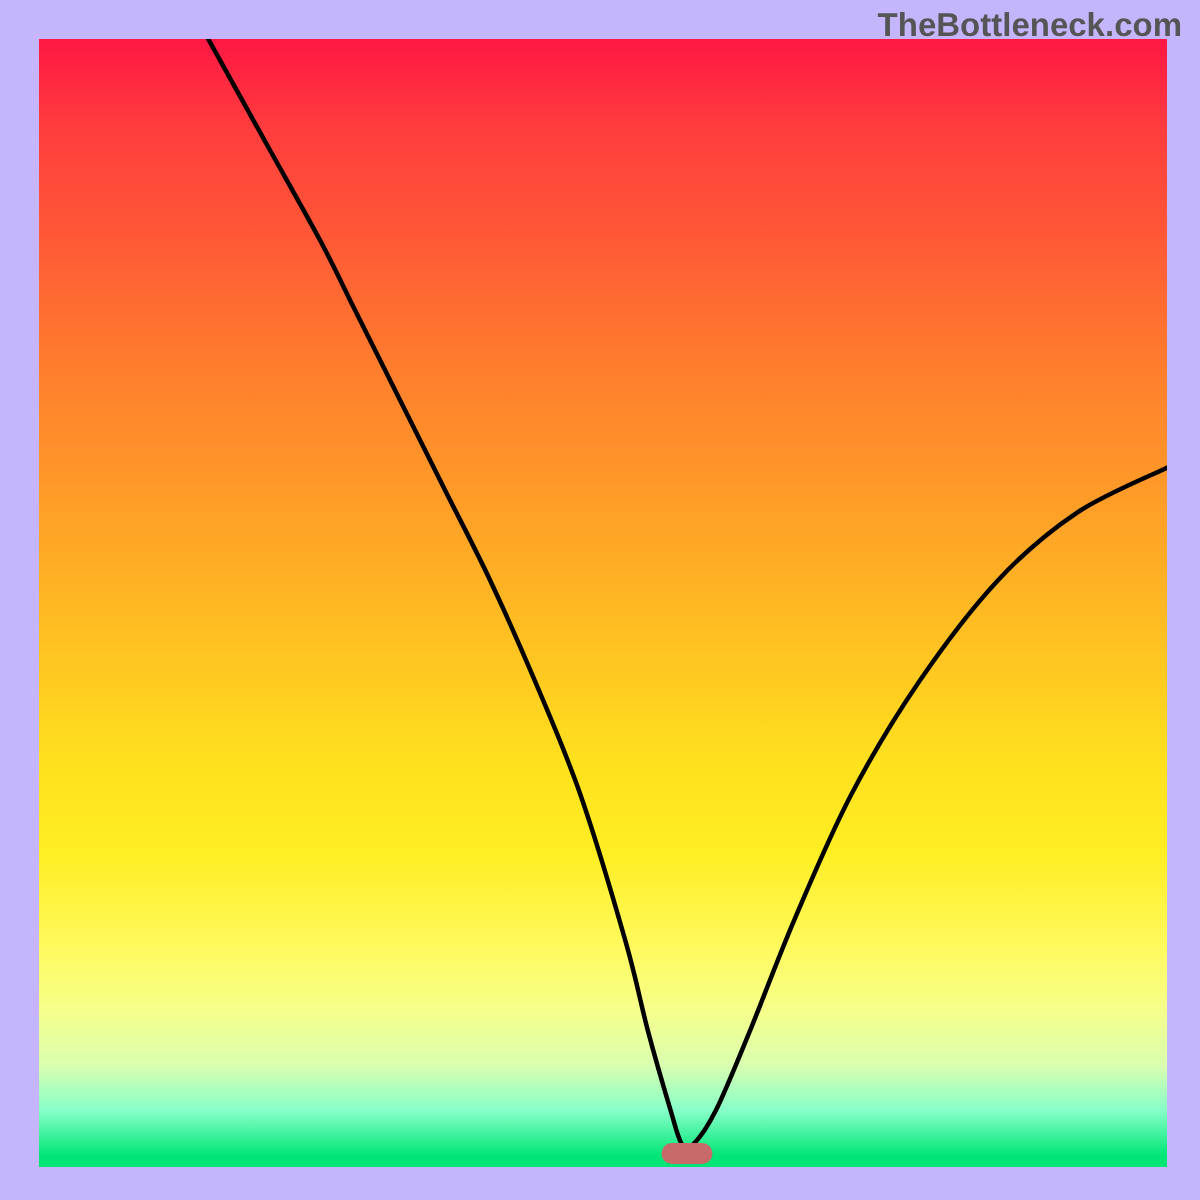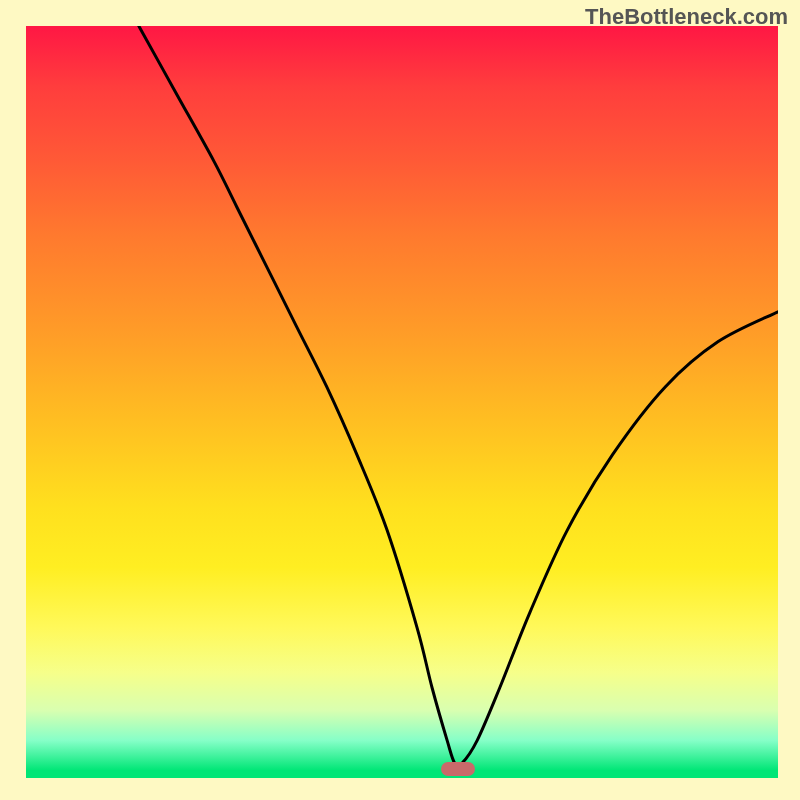--- a/index.html
+++ b/index.html
@@ -8,21 +8,21 @@
     width: 800px;
     height: 800px;
     background: #000;
     font-family: Arial, Helvetica, sans-serif;
     overflow: hidden;
   }
   .outer {
     position: relative;
     width: 800px;
     height: 800px;
-    background: #fef9c3;
+    background: #c4b5fd;
   }
   .watermark {
     position: absolute;
     top: 4px;
     right: 12px;
     color: #555;
     font-size: 22px;
     font-weight: 600;
     z-index: 10;
     user-select: none;

